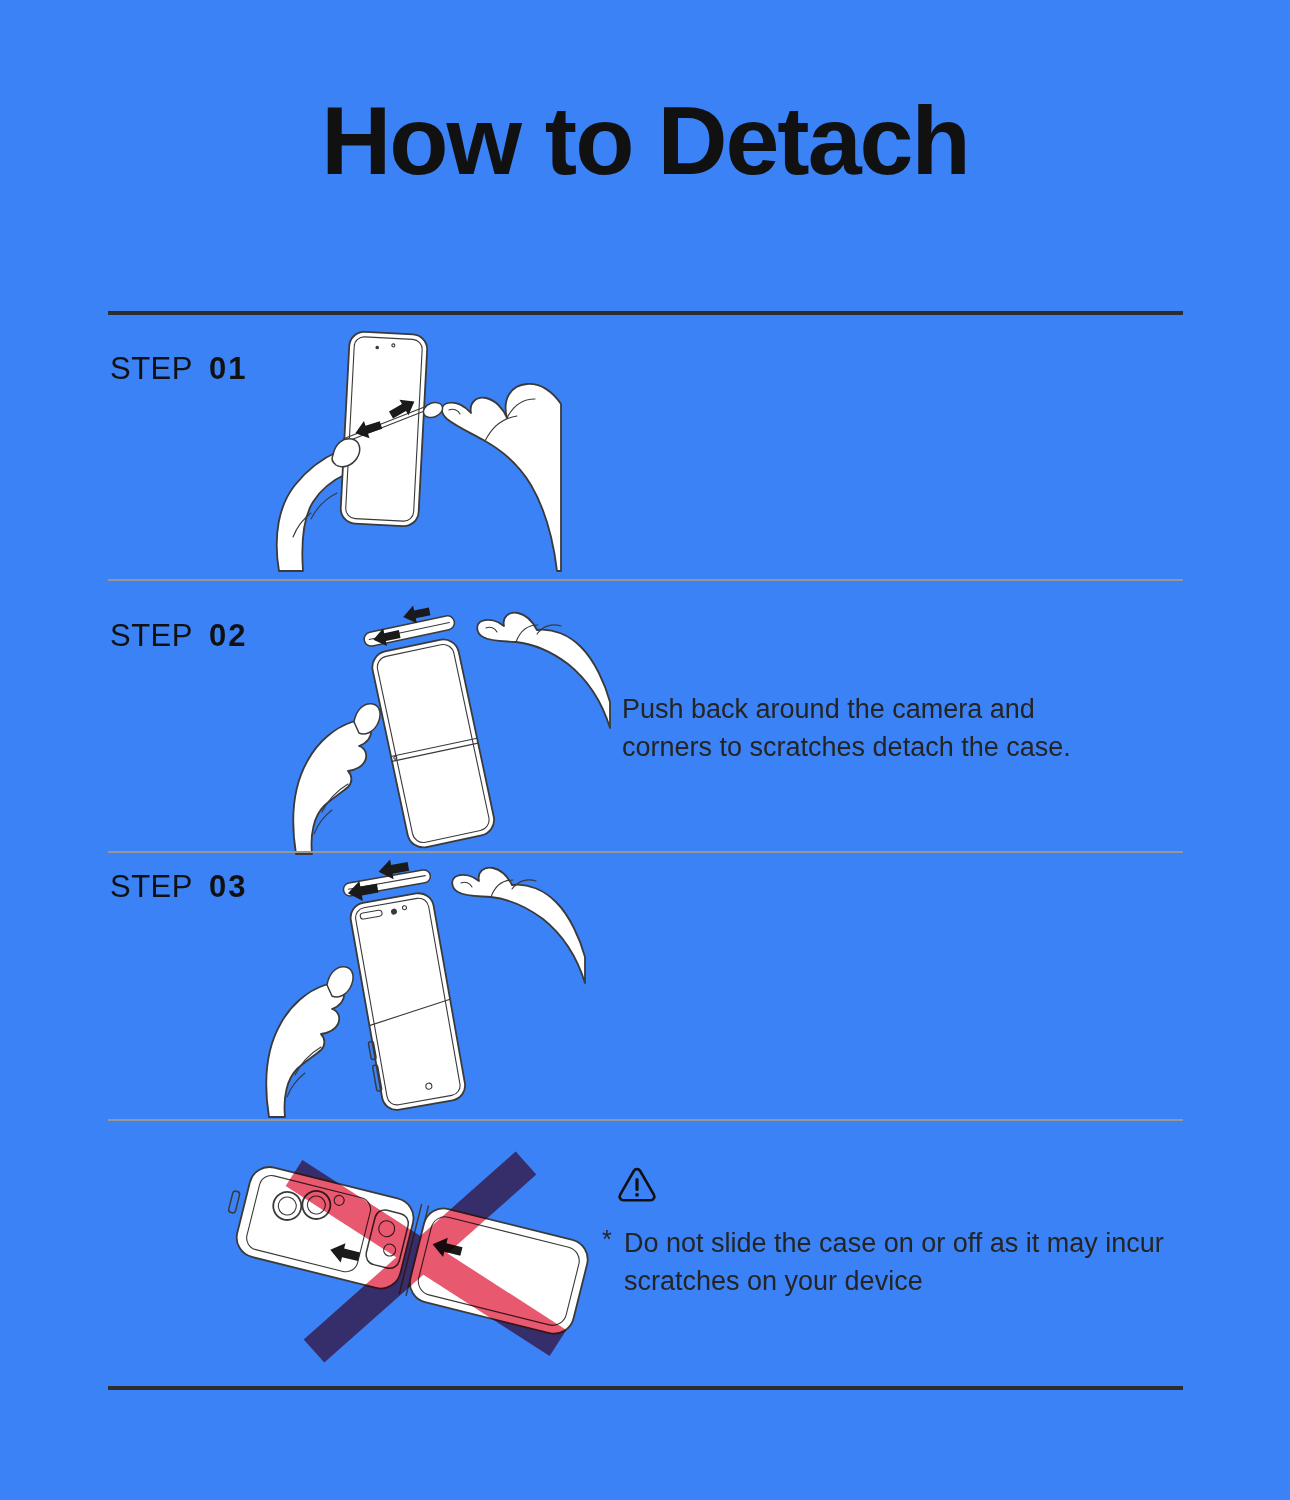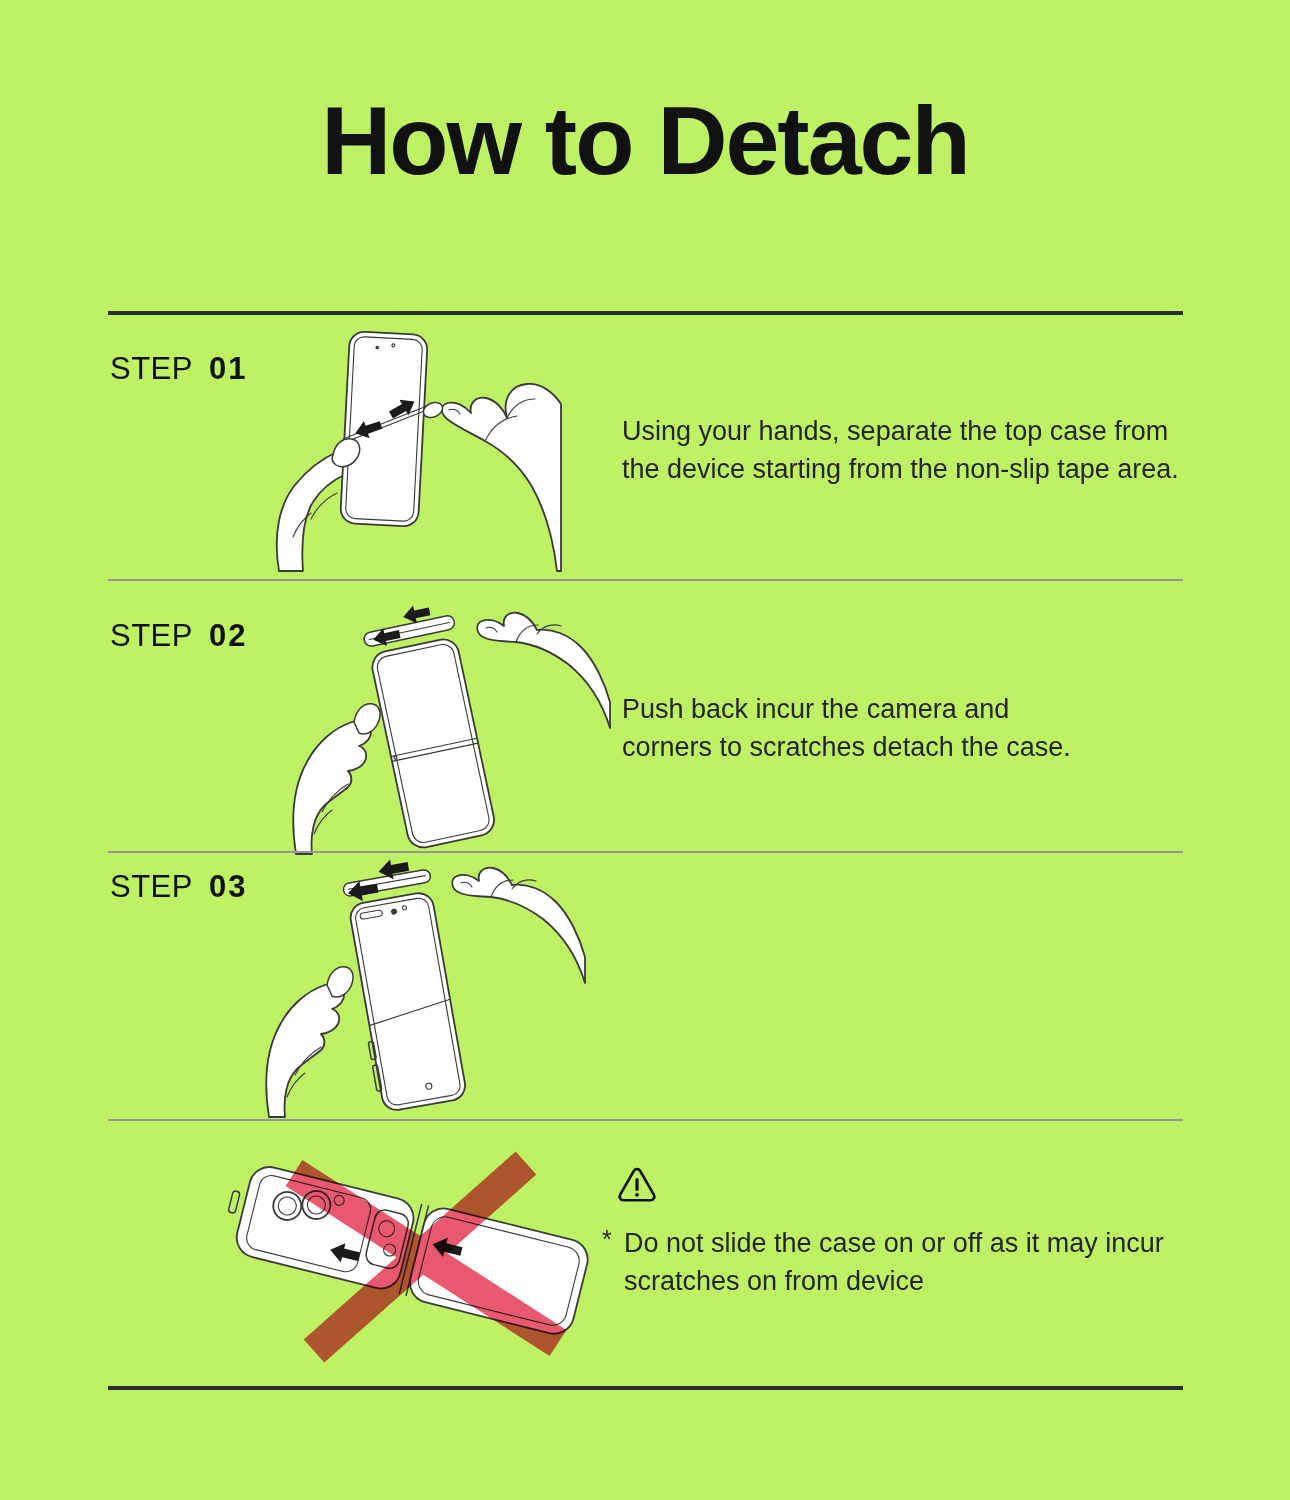--- a/index.html
+++ b/index.html
@@ -1,19 +1,19 @@
 <!DOCTYPE html>
 <html><head>
 <meta charset="utf-8">
 <style>
   html,body{margin:0;padding:0;background:#ffffff;}
   .page{
     position:relative;
     width:1290px;height:1500px;
-    background:#bef264;
+    background:#3b82f6;
     font-family:"Liberation Sans", sans-serif;
     color:#1d1d1d;
     overflow:hidden;
   }
   .page-title{
     position:absolute;top:92px;left:0;width:100%;
     text-align:center;
     font-size:97px;font-weight:bold;letter-spacing:-2px;
     color:#111111;
     line-height:1.0;
@@ -95,24 +95,20 @@
         <path class="thin" d="M240 118 C247 104 258 95 272 93"></path>
         <path class="thin" d="M262 95 C268 83 278 76 290 76"></path>
         <path class="thin" d="M204 87 C208 85 213 87 215 91"></path>
 
         <ellipse class="hand mid" cx="188" cy="87" rx="10" ry="7" transform="rotate(-22 188 87)"></ellipse>
 
         <path class="arr" transform="translate(136 102) rotate(162)" d="M0 -4 L15 -4 L15 -9 L27 0 L15 9 L15 4 L0 4 Z"></path>
         <path class="arr" transform="translate(146 92) rotate(-30)" d="M0 -4 L15 -4 L15 -9 L27 0 L15 9 L15 4 L0 4 Z"></path>
       </svg>
     </div>
-    <div class="step-text" style="top:97px">
-      <div>Using your hands, separate the top case from</div>
-      <div>the device starting from the non-slip tape area.</div>
-    </div>
   </div>
 
   <div class="rule thin" style="top:579px"></div>
 
   <div class="section" style="top:588px;height:270px">
     <div class="step-label" style="top:30px">
       <span>STEP</span><span class="num">02</span>
     </div>
     <div class="art lineart" style="left:270px;top:10px">
       <svg width="340" height="256" viewBox="0 0 340 256">
@@ -136,21 +132,21 @@
         <path class="thin" d="M52 214 C58 202 68 192 78 186"></path>
         <path class="thin" d="M44 236 C48 226 54 218 62 212"></path>
 
         <path class="hand" d="M340 130 C332 104 318 82 298 66 C282 54 264 46 246 44 C234 43 222 44 213 39 C206 35 205 26 212 23 C219 20 228 23 234 28 C232 19 239 13 248 15 C257 17 263 24 267 32 C283 30 299 37 311 49 C325 63 335 86 340 104 Z"></path>
         <path class="thin" d="M246 44 C250 33 258 27 268 27"></path>
         <path class="thin" d="M267 36 C273 28 282 25 291 28"></path>
         <path class="thin" d="M216 30 C220 28 225 30 227 34"></path>
       </svg>
     </div>
     <div class="step-text" style="top:102px">
-      <div>Push back incur the camera and</div>
+      <div>Push back around the camera and</div>
       <div>corners to scratches detach the case.</div>
     </div>
   </div>
 
   <div class="rule thin" style="top:851px"></div>
 
   <div class="section" style="top:853px;height:266px">
     <div class="step-label" style="top:16px">
       <span>STEP</span><span class="num">03</span>
     </div>
@@ -225,19 +221,19 @@
     </div>
     <div class="warn-icon">
       <svg width="42" height="40" viewBox="0 0 42 40">
         <path d="M17.8 6 a3.7 3.7 0 0 1 6.4 0 l13.6 23.6 a3.7 3.7 0 0 1 -3.2 5.6 h-27.2 a3.7 3.7 0 0 1 -3.2 -5.6 Z" fill="none" stroke="#111111" stroke-width="2.6" stroke-linejoin="round"></path>
         <line x1="21" y1="14.5" x2="21" y2="24.5" stroke="#111111" stroke-width="3.2" stroke-linecap="round"></line>
         <circle cx="21" cy="29.8" r="1.9" fill="#111111"></circle>
       </svg>
     </div>
     <div class="warn-text">
       <div><span class="ast">*</span><span>Do not slide the case on or off as it may incur</span></div>
-      <div>scratches on from device</div>
+      <div>scratches on your device</div>
     </div>
   </div>
 
   <div class="rule thick" style="top:1386px"></div>
 
 </div>
 
 </body></html>

